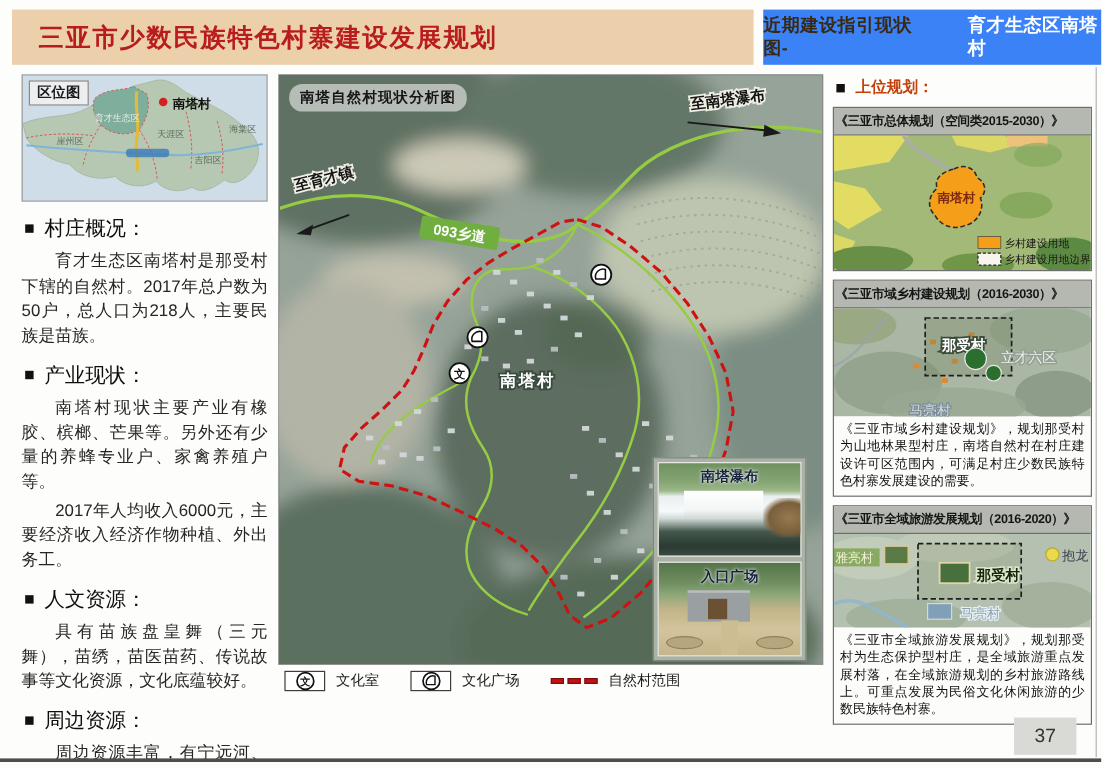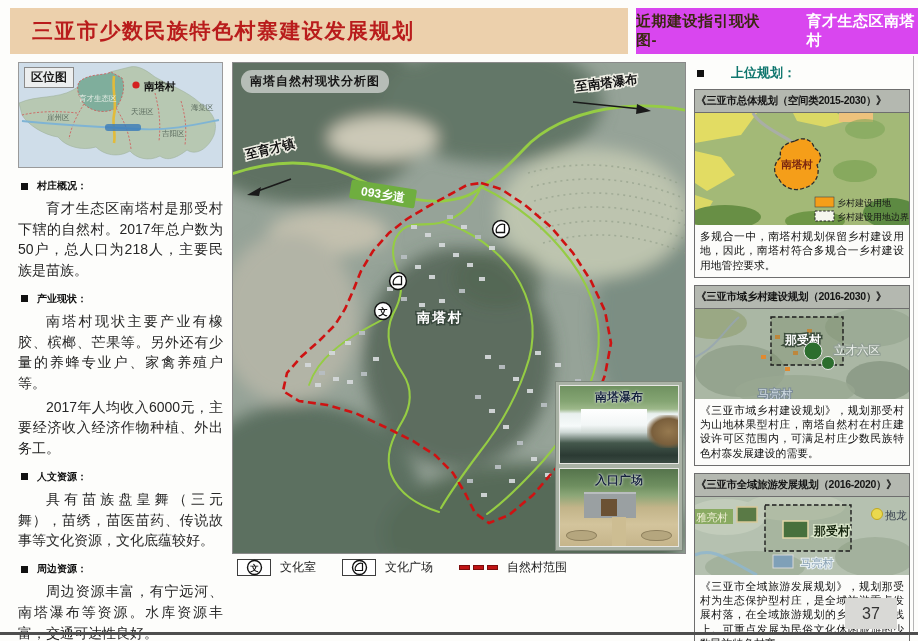--- a/index.html
+++ b/index.html
@@ -5,44 +5,44 @@
   * { margin:0; padding:0; box-sizing:border-box; }
   html,body { background:#ffffff; }
   body { font-family:"Liberation Sans","DejaVu Sans",sans-serif; }
   .page { position:relative; width:918px; height:641px; background:#fdfdfb; overflow:hidden; }
 
   
   .hdr-left { position:absolute; left:10px; top:8px; width:618px; height:46px;
     background:#ecd0ac; display:flex; align-items:center; padding-left:22px; }
   .hdr-left h1 { font-size:21px; font-weight:bold; color:#b91c1c; letter-spacing:1.5px; }
   .hdr-right { position:absolute; left:636px; top:8px; width:282px; height:46px;
-    background:#d946ef; display:flex; align-items:center; justify-content:center;
+    background:#3b82f6; display:flex; align-items:center; justify-content:center;
     font-size:15px; font-weight:bold; letter-spacing:.5px;gap:40px; }
   .hdr-right .pre { color:#3a2912; }
   .hdr-right .suf { color:#ffffff; }
 
   
   .col-left { position:absolute; left:18px; top:62px; width:205px; }
   .loc-map { position:relative; width:205px; height:106px; border:1px solid #9a9a9a; background:#d4e0ea; }
   .loc-map svg { display:block; }
   .loc-label { position:absolute; left:5px; top:4px; background:rgba(238,240,240,.9);
     border:1px solid #8a8a8a; padding:1px 6px; font-size:12px; font-weight:bold; color:#1c1c1c; }
-  .sec-h { display:flex; align-items:center; gap:9px; font-size:10px; font-weight:bold;
+  .sec-h { display:flex; align-items:center; gap:9px; font-size:17px; font-weight:normal;
     color:#0e0e0e; margin:11px 0 5px; padding-left:3px; }
   .sq { width:7px; height:7px; background:#111; flex:none; }
   .sec-p { font-size:14px; color:#262626; line-height:1.48; text-align:justify;
     text-indent:2em; margin-bottom:3px; }
 
   
   .map-wrap { position:absolute; left:232px; top:62px; width:454px; height:492px;
     border:1px solid #8a8a8a; background:#96a398; }
   .map-wrap > svg { position:absolute; left:0; top:0; }
   .map-title { position:absolute; left:8px; top:7px; background:rgba(190,195,190,.92);
     color:#161616; font-size:12px; font-weight:bold; padding:3px 9px; letter-spacing:1px;border-radius:11px; }
-  .photos { position:absolute; right:2px; bottom:2px; width:128px; height:170px;
+  .photos { position:absolute; right:13px; bottom:2px; width:128px; height:170px;
     background:#a9b2a5; border:1px solid #7d877c; padding:3px; display:flex;
     flex-direction:column; gap:4px; }
   .photo { position:relative; flex:1; border:1px solid #e6e6e2; overflow:hidden; }
   .plabel { position:absolute; left:0; top:3px; width:100%; text-align:center; z-index:3;
     font-size:12px; font-weight:bold; color:#16233d;
     text-shadow:0 0 3px rgba(255,255,255,.9), 0 0 1px rgba(255,255,255,.9); }
   .photo1 { background:linear-gradient(180deg,#6f9160 0%,#85a573 20%,#9db88a 30%,
     #e9f0ef 36%,#f6fafa 52%,#cfd9d6 60%,#44584c 74%,#2b3a33 90%,#3a4a42 100%); }
   .fall { position:absolute; left:18%; top:30%; width:56%; height:30%; z-index:1;
     background:linear-gradient(180deg,#ffffff 0%,#f2f6f6 70%,#cfd8d4 100%); filter:blur(.5px); }
@@ -61,22 +61,22 @@
   .map-legend { position:absolute; left:237px; top:559px; display:flex; align-items:center;
     gap:9px; font-size:12px; color:#1d1d1d; }
   .lg-box { width:34px; height:17px; border:1px solid #3d3d3d; background:#fff;
     display:flex; align-items:center; justify-content:center; }
   .lg-gap { width:8px; }
   .lg-dash { display:flex; gap:3px; align-items:center; }
   .lg-dash i { width:11px; height:5px; background:#c01414; border:1px solid #7c0d0d; }
 
   
   .col-right { position:absolute; left:694px; top:62px; width:216px; }
-  .up-h { display:flex; align-items:center; gap:27px; font-size:13px; font-weight:bold;
-    color:#0f766e; margin:2px 0 7px; padding-left:3px; }
+  .up-h { display:flex; align-items:center; gap:9px; font-size:13px; font-weight:bold;
+    color:#c2410c; margin:2px 0 7px; padding-left:3px; }
   .panel { border:1px solid #6e6e6e; background:#fcfcfa; margin-bottom:7px; }
   .panel-title { background:#b4b8b0; border-bottom:1px solid #6e6e6e; 
     font-size:10.5px; font-weight:bold; color:#151515; padding:4px 1px; letter-spacing:-0.3px; }
   .panel-map { display:block; }
   .panel-text { padding:4px 5px 5px; font-size:10.8px; line-height:1.32; color:#101010;
     text-align:justify; }
 
   
   .page-num { position:absolute; left:845px; top:598px; width:52px; height:31px;
     background:#d9d9d6; display:flex; align-items:center; justify-content:center;
@@ -350,21 +350,20 @@
         <ellipse cx="170" cy="16" rx="20" ry="10" fill="#7da558" opacity=".6"></ellipse>
         <ellipse cx="160" cy="58" rx="22" ry="11" fill="#7ba354" opacity=".7"></ellipse>
         <path d="M58,0 C66,14 88,22 102,32 C112,40 108,52 88,60" stroke="#a9aea6" stroke-width="3.2" fill="none"></path>
         <path d="M100,28 C108,23 118,27 119,35 C126,38 128,47 122,52 C126,62 119,73 109,75 C100,79 88,75 84,66 C77,60 79,49 86,44 C83,36 90,30 100,28 Z" fill="#f59e19" stroke="#2a2a2a" stroke-width="1.3" stroke-dasharray="4 2.2"></path>
         <text x="102" y="55" text-anchor="middle" font-size="10.5" font-weight="bold" fill="#7c2810">南塔村</text>
         <rect x="120" y="84" width="19" height="10" fill="#f59e19" stroke="#444" stroke-width=".6"></rect>
         <text x="142" y="92.5" font-size="9" fill="#161616">乡村建设用地</text>
         <rect x="120" y="98" width="19" height="10" fill="#f6f6ee" stroke="#222" stroke-width="1" stroke-dasharray="2.5 1.6"></rect>
         <text x="142" y="106.5" font-size="9" fill="#161616">乡村建设用地边界</text>
       </svg>
-      <div class="panel-text">多规合一中，南塔村规划保留乡村建设用地，因此，南塔村符合多规合一乡村建设用地管控要求。</div>
     </div>
 
     <div class="panel">
       <div class="panel-title">《三亚市域乡村建设规划（2016-2030）》</div>
       <svg class="panel-map" width="214" height="90" viewBox="0 0 214 90">
         <rect width="214" height="90" fill="#aab7a4"></rect>
         <ellipse cx="45" cy="62" rx="45" ry="26" fill="#95a48f"></ellipse>
         <ellipse cx="175" cy="18" rx="45" ry="20" fill="#9cab96"></ellipse>
         <ellipse cx="185" cy="72" rx="34" ry="20" fill="#8e9d89"></ellipse>
         <ellipse cx="18" cy="14" rx="34" ry="16" fill="#9aa884"></ellipse>

